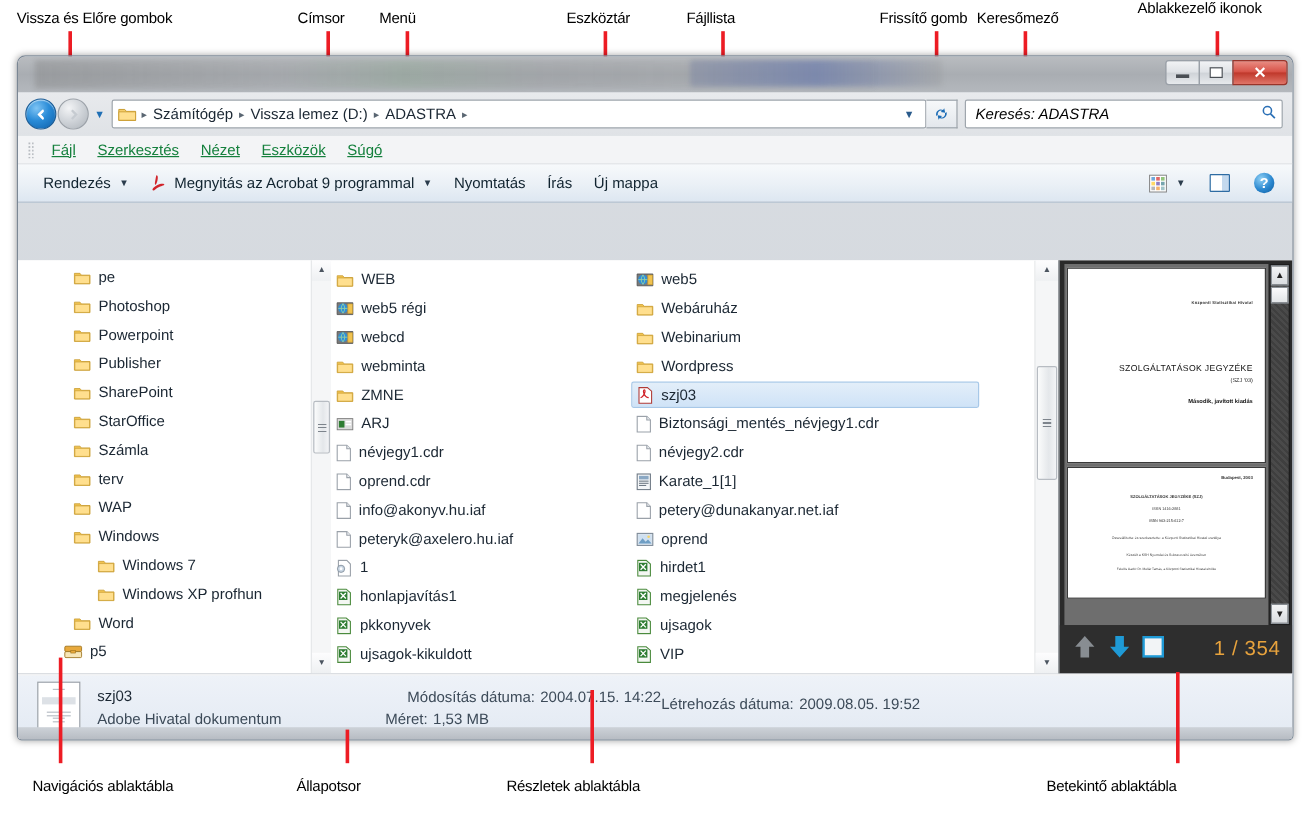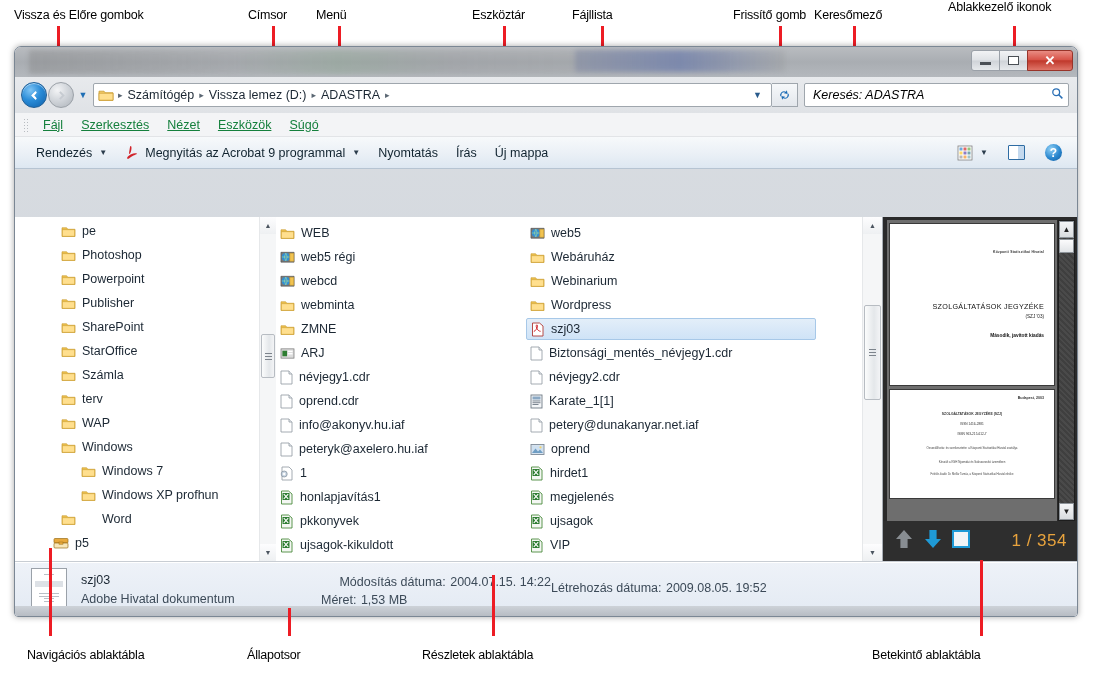--- a/index.html
+++ b/index.html
@@ -596,21 +596,21 @@
         </div>
         <div class="tree-row" style="padding-left:66px;">
           <span class="ti">
               <svg width="15" height="13" viewBox="0 0 16 14">
                 <path d="M1 3 h5 l1.3 1.6 H15 v7.8 H1 Z" fill="#f1c350" stroke="#c79a2e" stroke-width=".7"></path>
                 <path d="M1.4 5 h13.2 v7.2 H1.4 Z" fill="#ffdf8e" stroke="#c79a2e" stroke-width=".6"></path>
               </svg>
             </span>
           <span>Windows XP profhun</span>
         </div>
-        <div class="tree-row" style="padding-left:46px;gap:20px;">
+        <div class="tree-row" style="padding-left:46px;">
           <span class="ti">
               <svg width="15" height="13" viewBox="0 0 16 14">
                 <path d="M1 3 h5 l1.3 1.6 H15 v7.8 H1 Z" fill="#f1c350" stroke="#c79a2e" stroke-width=".7"></path>
                 <path d="M1.4 5 h13.2 v7.2 H1.4 Z" fill="#ffdf8e" stroke="#c79a2e" stroke-width=".6"></path>
               </svg>
             </span>
           <span>Word</span>
         </div>
         <div class="tree-row" style="padding-left:38px;">
           <span class="ti">

